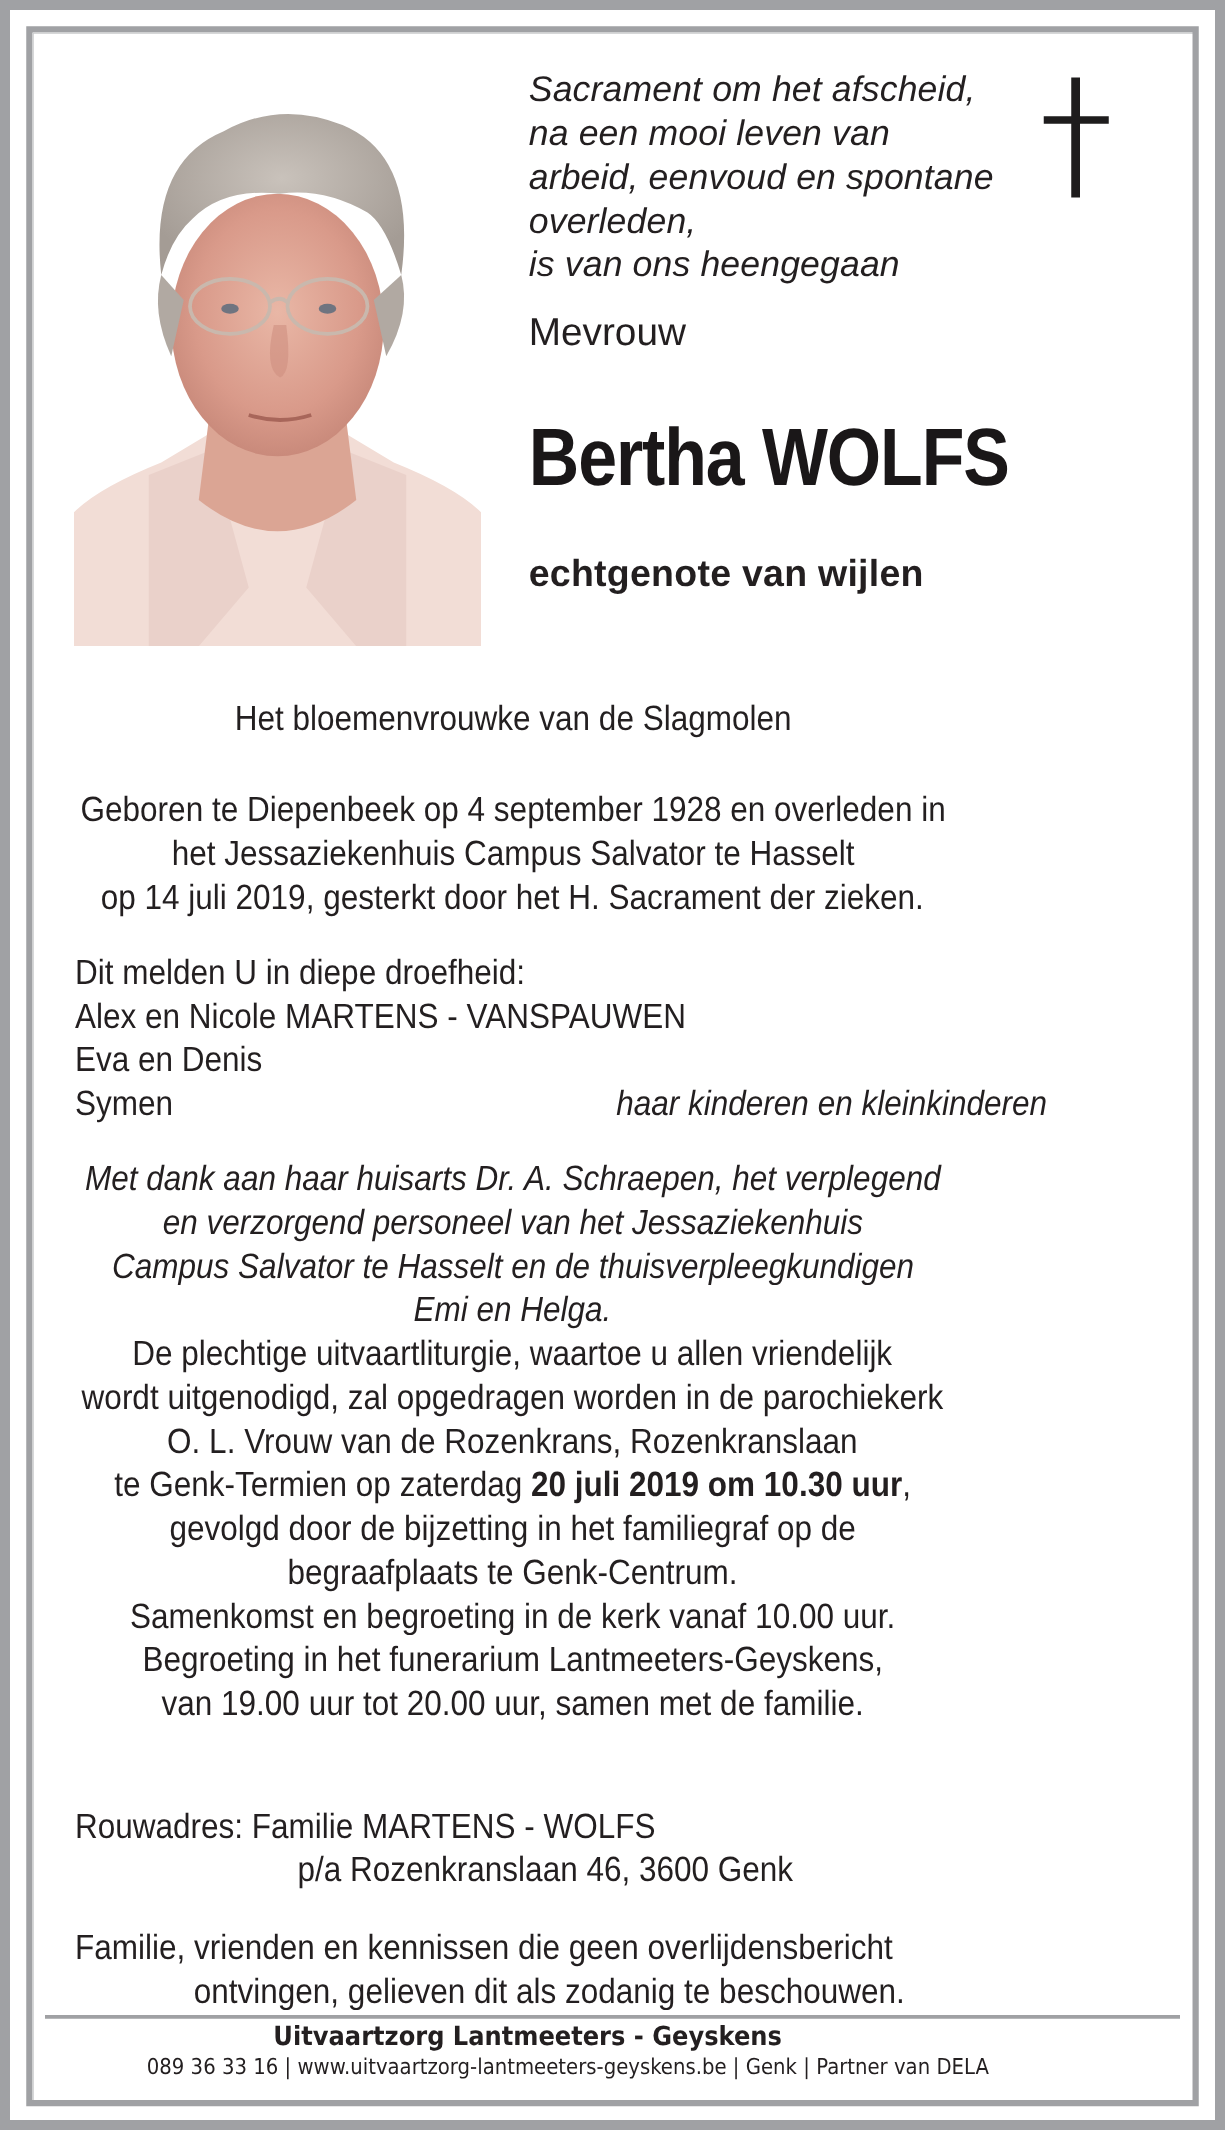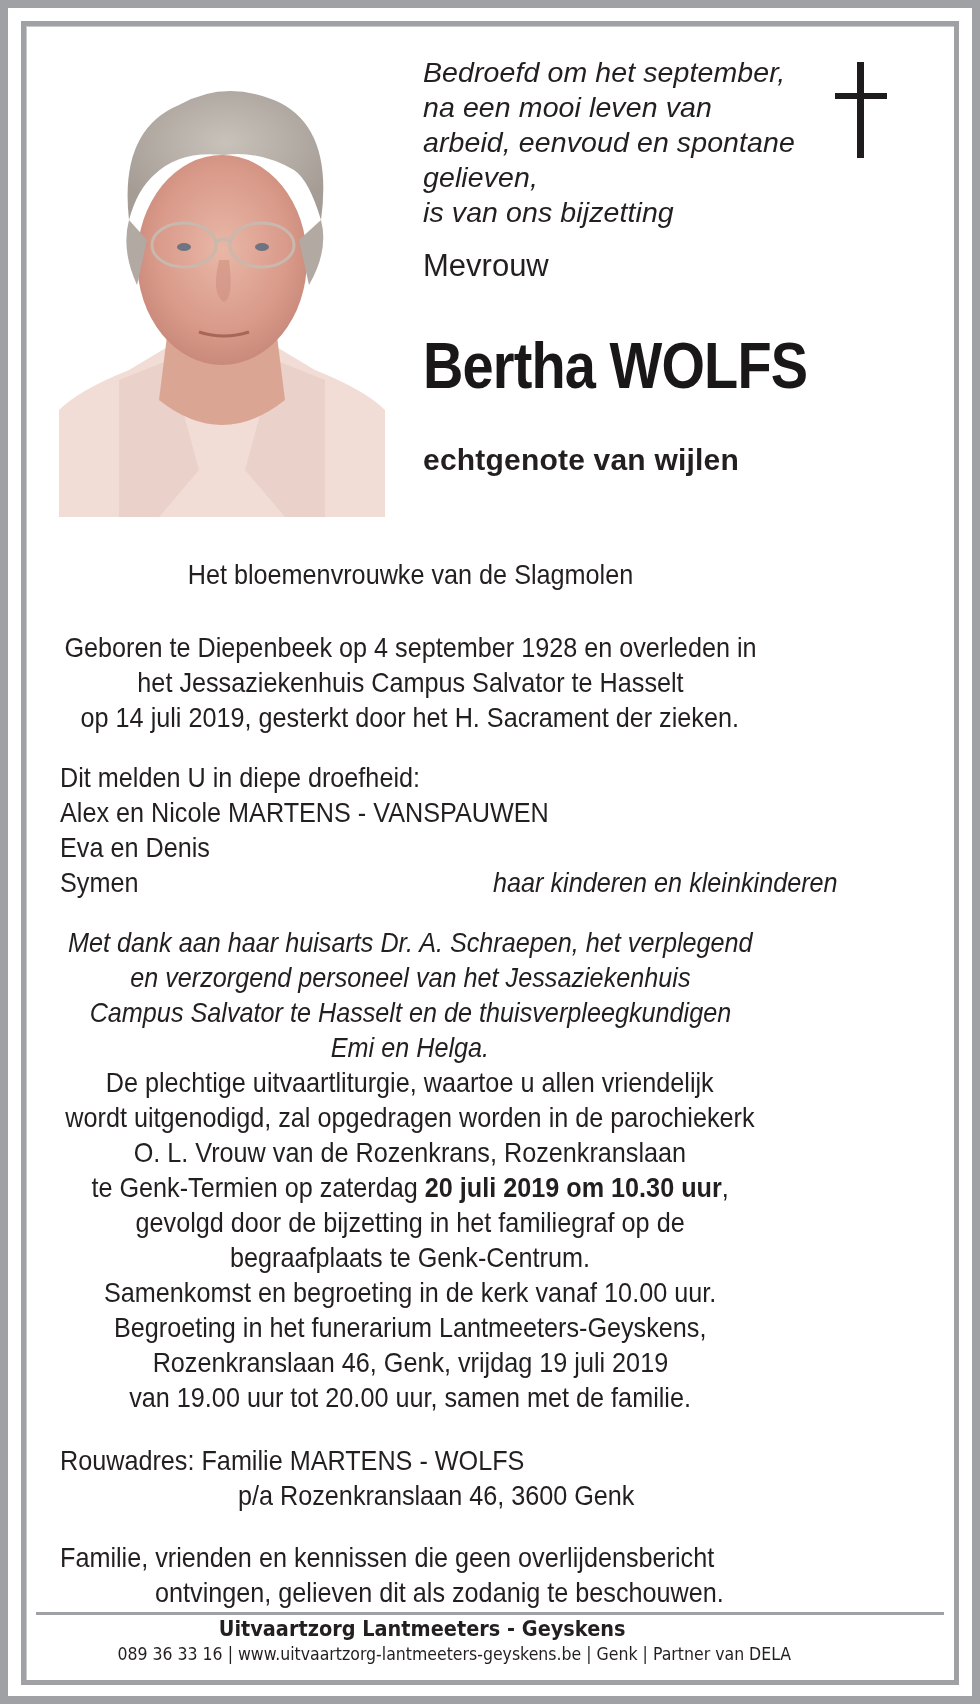--- a/index.html
+++ b/index.html
@@ -106,25 +106,25 @@
     <path d="M157 172 Q165 166 171 172" fill="none" stroke="#c9b8ad" stroke-width="3"></path>
     <ellipse cx="125" cy="177" rx="7" ry="4" fill="#6f7480"></ellipse>
     <ellipse cx="203" cy="177" rx="7" ry="4" fill="#6f7480"></ellipse>
 
     <path d="M160 190 Q152 225 165 232 Q175 228 170 190" fill="#cf8f80" opacity="0.6"></path>
     <path d="M140 262 Q165 270 190 262" fill="none" stroke="#a8665a" stroke-width="3"></path>
   </svg>
 </div>
 
 <div class="intro">
-  <div>Bedroefd om het september,</div>
+  <div>Sacrament om het afscheid,</div>
   <div>na een mooi leven van</div>
   <div>arbeid, eenvoud en spontane</div>
-  <div>gelieven,</div>
-  <div>is van ons bijzetting</div>
+  <div>overleden,</div>
+  <div>is van ons heengegaan</div>
 </div>
 
 <div>
   <div class="cross-v"></div>
   <div class="cross-h"></div>
 </div>
 
 <div class="abs mevrouw">Mevrouw</div>
 <div class="abs name">Bertha WOLFS</div>
 <div class="abs spouse">
@@ -160,21 +160,20 @@
 
 <div class="center-block" style="top:1065px;">
   <div class="line"><span class="cond">De plechtige uitvaartliturgie, waartoe u allen vriendelijk</span></div>
   <div class="line"><span class="cond">wordt uitgenodigd, zal opgedragen worden in de parochiekerk</span></div>
   <div class="line"><span class="cond">O. L. Vrouw van de Rozenkrans, Rozenkranslaan</span></div>
   <div class="line"><span class="cond"><span>te Genk-Termien op zaterdag </span><span class="b">20 juli 2019 om 10.30 uur</span><span>,</span></span></div>
   <div class="line"><span class="cond">gevolgd door de bijzetting in het familiegraf op de</span></div>
   <div class="line"><span class="cond">begraafplaats te Genk-Centrum.</span></div>
   <div class="line"><span class="cond">Samenkomst en begroeting in de kerk vanaf 10.00 uur.</span></div>
   <div class="line"><span class="cond">Begroeting in het funerarium Lantmeeters-Geyskens,</span></div>
-  <div class="line"><span class="cond">Rozenkranslaan 46, Genk, vrijdag 19 juli 2019</span></div>
   <div class="line"><span class="cond">van 19.00 uur tot 20.00 uur, samen met de familie.</span></div>
 </div>
 
 <div class="left-block" style="top:1443px;">
   <div><span class="lcond">Rouwadres: Familie MARTENS - WOLFS</span></div>
   <div style="padding-left:178px;"><span class="lcond">p/a Rozenkranslaan 46, 3600 Genk</span></div>
 </div>
 
 <div class="left-block" style="top:1540px;text-align:right;">
   <div><span class="lcond">Familie, vrienden en kennissen die geen overlijdensbericht</span></div>

